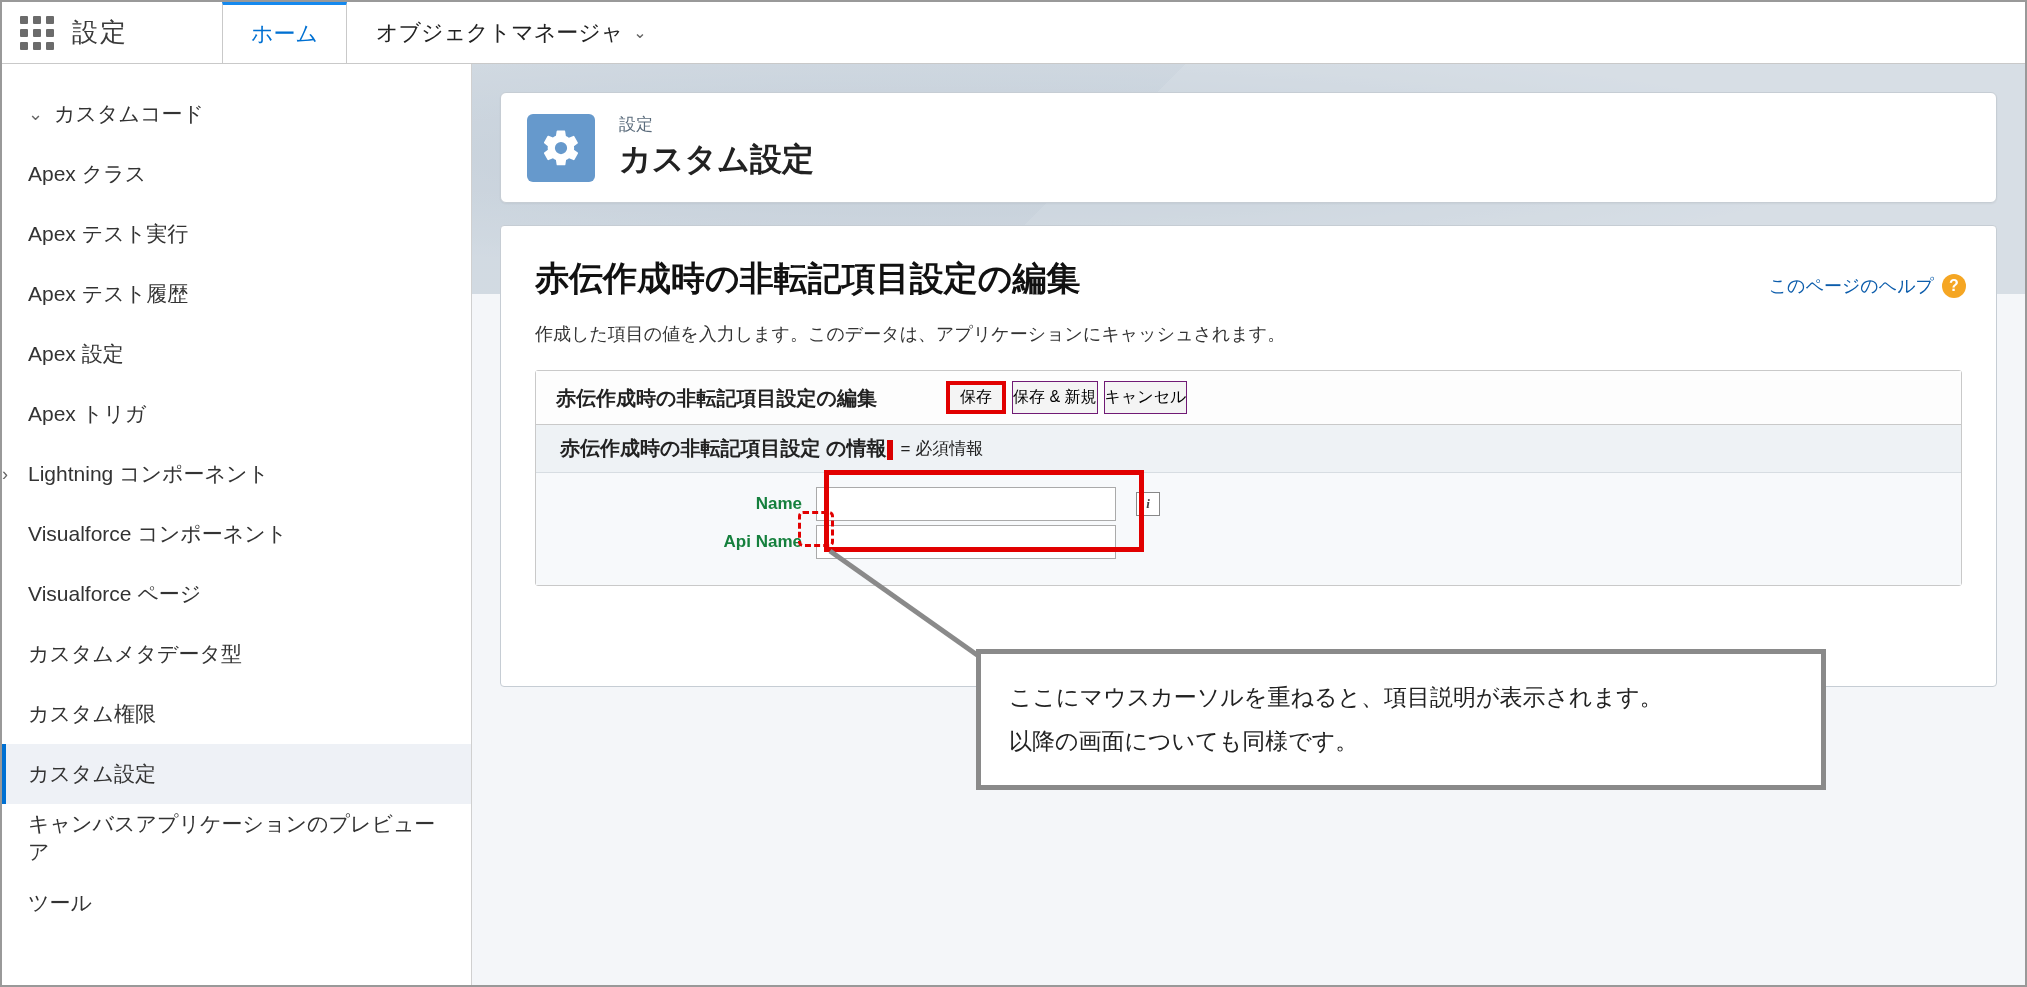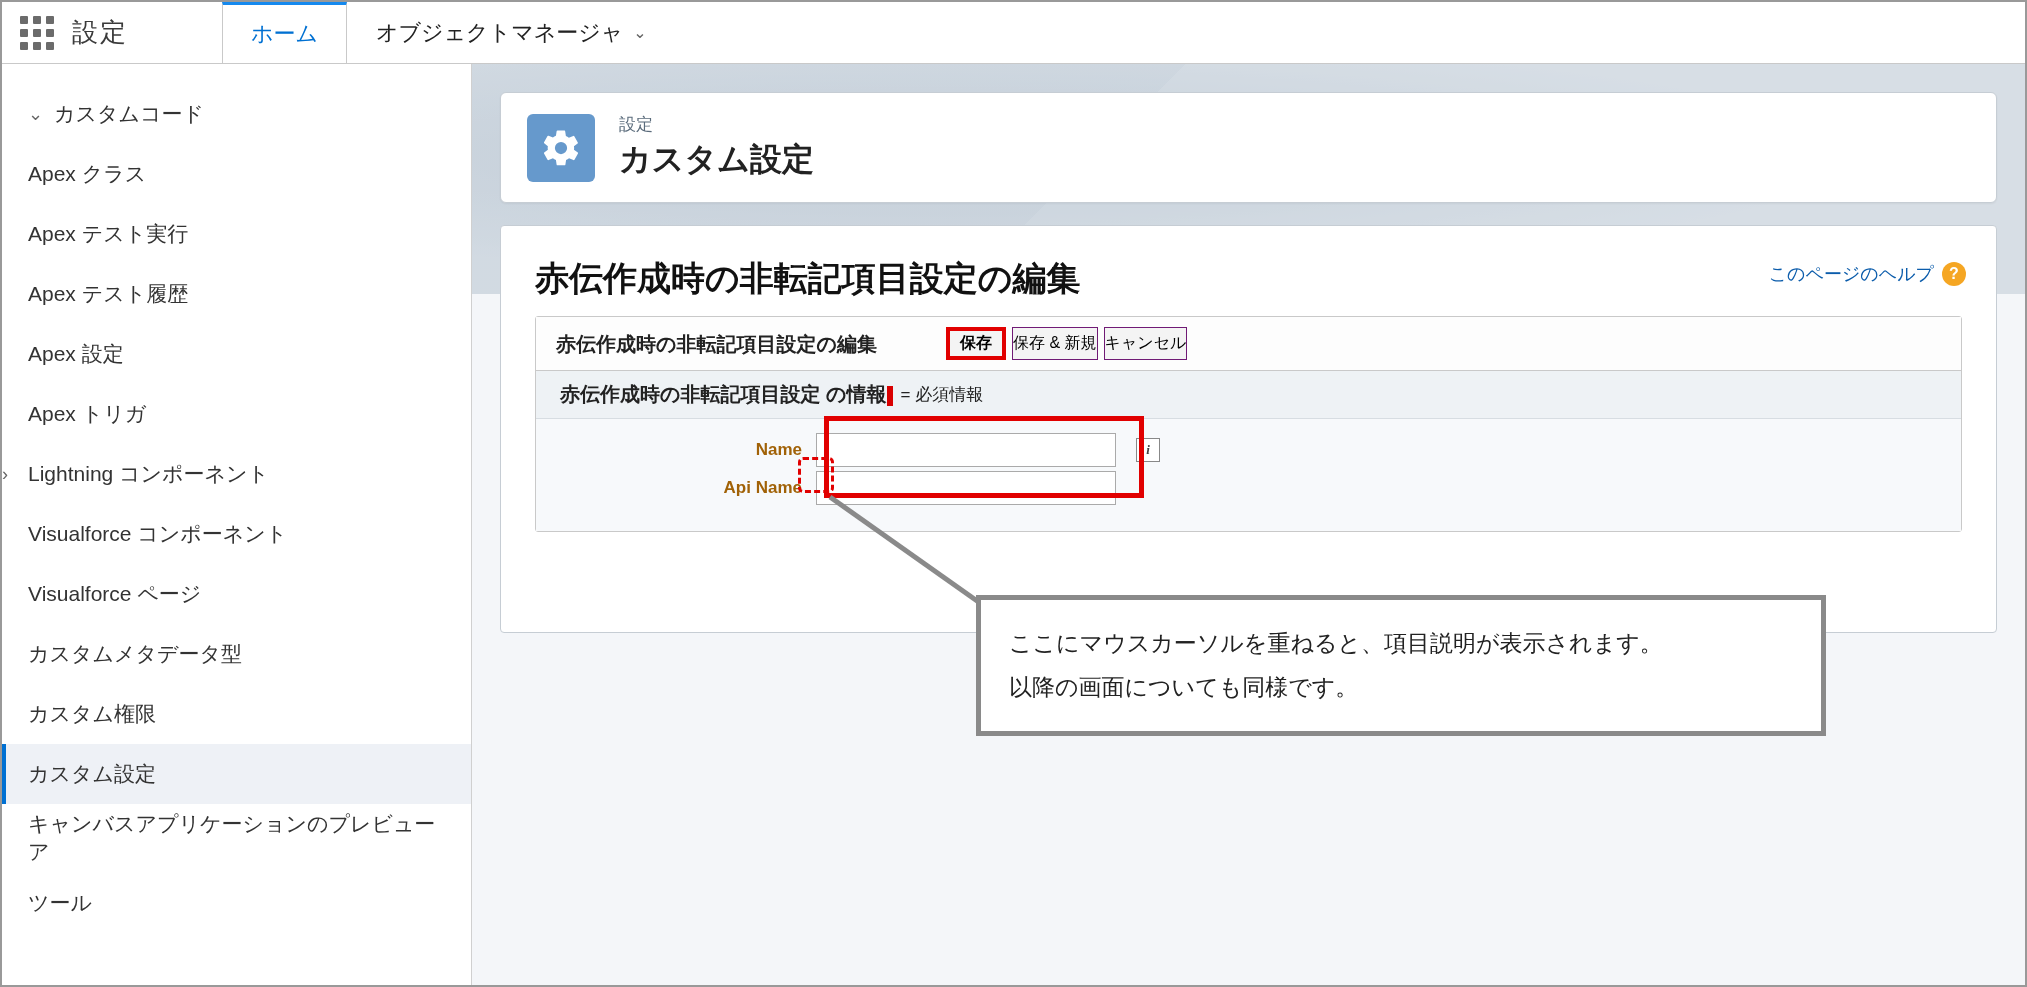--- a/index.html
+++ b/index.html
@@ -30,39 +30,39 @@
   radial-gradient(ellipse at 30% 40%, rgba(80,110,140,.12) 0 30%, transparent 60%),
   #c4cfd9; opacity:.6; }
 .header-card { position: relative; margin: 28px 28px 0; background: #fff; border: 1px solid #c6cdd4; border-radius: 6px; padding: 20px 26px; display: flex; align-items: center; box-shadow: 0 1px 2px rgba(0,0,0,.05); }
 .header-card .iconbox { width: 68px; height: 68px; background: #6699cc; border-radius: 6px; display: flex; align-items: center; justify-content: center; margin-right: 24px; }
 .header-card .iconbox svg { width: 42px; height: 42px; fill: #fff; }
 .header-card .crumb { font-size: 17px; color: #5a6b7b; margin-bottom: 2px; }
 .header-card .title { font-size: 32px; font-weight: 700; color: #222; }
 
 .content { position: relative; margin: 22px 28px; background: #fff; border: 1px solid #c6cdd4; border-radius: 4px; padding: 30px 34px 100px; }
 .content h1 { font-size: 34px; font-weight: 600; margin-bottom: 14px; color: #111; }
-.helplink { position: absolute; right: 30px; top: 36px; display: flex; align-items: center; color: #0b5cab; font-size: 18px; }
+.helplink { position: absolute; right: 30px; top: 48px; display: flex; align-items: center; color: #0b5cab; font-size: 18px; }
 .helplink .qmark { margin-left: 8px; width: 24px; height: 24px; border-radius: 50%; background: #f5a623; color: #fff; display: flex; align-items: center; justify-content: center; font-weight: 700; font-size: 16px; }
 .desc { font-size: 18px; color: #333; margin: 20px 0 24px; }
 
 .editbox { border: 1px solid #c9c9c9; border-radius: 3px; }
 .editbox-head { display: flex; align-items: center; padding: 10px 20px; border-bottom: 1px solid #c9c9c9; background: #fdfdfd; }
 .editbox-head .lbl { font-size: 20px; font-weight: 700; color: #222; width: 390px; line-height: 1.3; }
 .btnrow { display: flex; gap: 6px; }
 .btn { background: #f4f4f4; border: 1px solid #701a75; padding: 4px 0; font-size: 16px; cursor: pointer; }
-.btn.primary { border: 4px solid #e10000; padding: 2px 10px; font-weight: 700; }
+.btn.primary { border: 4px solid #e10000; padding: 2px 10px; font-weight: 400; }
 
 .sect-head { background: #eef2f5; border-bottom: 1px solid #d7dde2; padding: 10px 24px; display: flex; justify-content: flex-start; align-items: center; }
 .sect-head .t { font-size: 20px; font-weight: 700; }
 .req-note { font-size: 17px; }
 .req-note .bar { display: inline-block; width: 6px; height: 20px; background: #d90000; vertical-align: middle; margin-right: 8px; }
 
 .form { padding: 12px 0 24px; background: #f7f9fb; }
 .frow { display: flex; align-items: center; padding: 2px 0; position: relative; }
-.flabel { width: 280px; text-align: right; padding-right: 14px; font-size: 17px; font-weight: 700; color: #a16207; }
+.flabel { width: 280px; text-align: right; padding-right: 14px; font-size: 17px; font-weight: 700; color: #15803d; }
 .finput { width: 300px; height: 34px; border: 1px solid #aaa; background: #fff; padding: 0 6px; }
 .redbox { position: absolute; left: 288px; top: -3px; border: 5px solid #e10000; width: 320px; height: 82px; pointer-events: none; }
 .ibtn { width: 24px; height: 24px; border: 1px solid #888; background: #fff; display: flex; align-items: center; justify-content: center; font-style: italic; font-weight: 700; margin-left: 20px; color: #444; cursor: pointer; font-family: Georgia, serif; }
 
 .dashed-circ { position: absolute; left: 262px; top: 38px; width: 36px; height: 36px; border: 3px dashed #e10000; border-radius: 5px; }
 .callout-line { position: absolute; left: 284px; top: 74px; width: 170px; height: 130px; }
 .annot { position: absolute; left: 440px; top: 176px; width: 850px; border: 5px solid #8a8a8a; background: #fff; padding: 22px 28px; font-size: 23px; line-height: 1.9; }
 </style>
 </head>
 <body>
@@ -153,20 +153,21 @@
           <div class="title">カスタム設定</div>
         </div>
       </div>
 
       <div class="content">
         <h1>赤伝作成時の非転記項目設定の編集</h1>
         <div class="helplink">
           <span>このページのヘルプ</span>
           <span class="qmark">?</span>
         </div>
+        <div class="desc">作成した項目の値を入力します。このデータは、アプリケーションにキャッシュされます。</div>
 
         <div class="editbox">
           <div class="editbox-head">
             <div class="lbl">赤伝作成時の非転記項目設定の編集</div>
             <div class="btnrow">
               <button class="btn primary">保存</button>
               <button class="btn">保存 &amp; 新規</button>
               <button class="btn">キャンセル</button>
             </div>
           </div>

